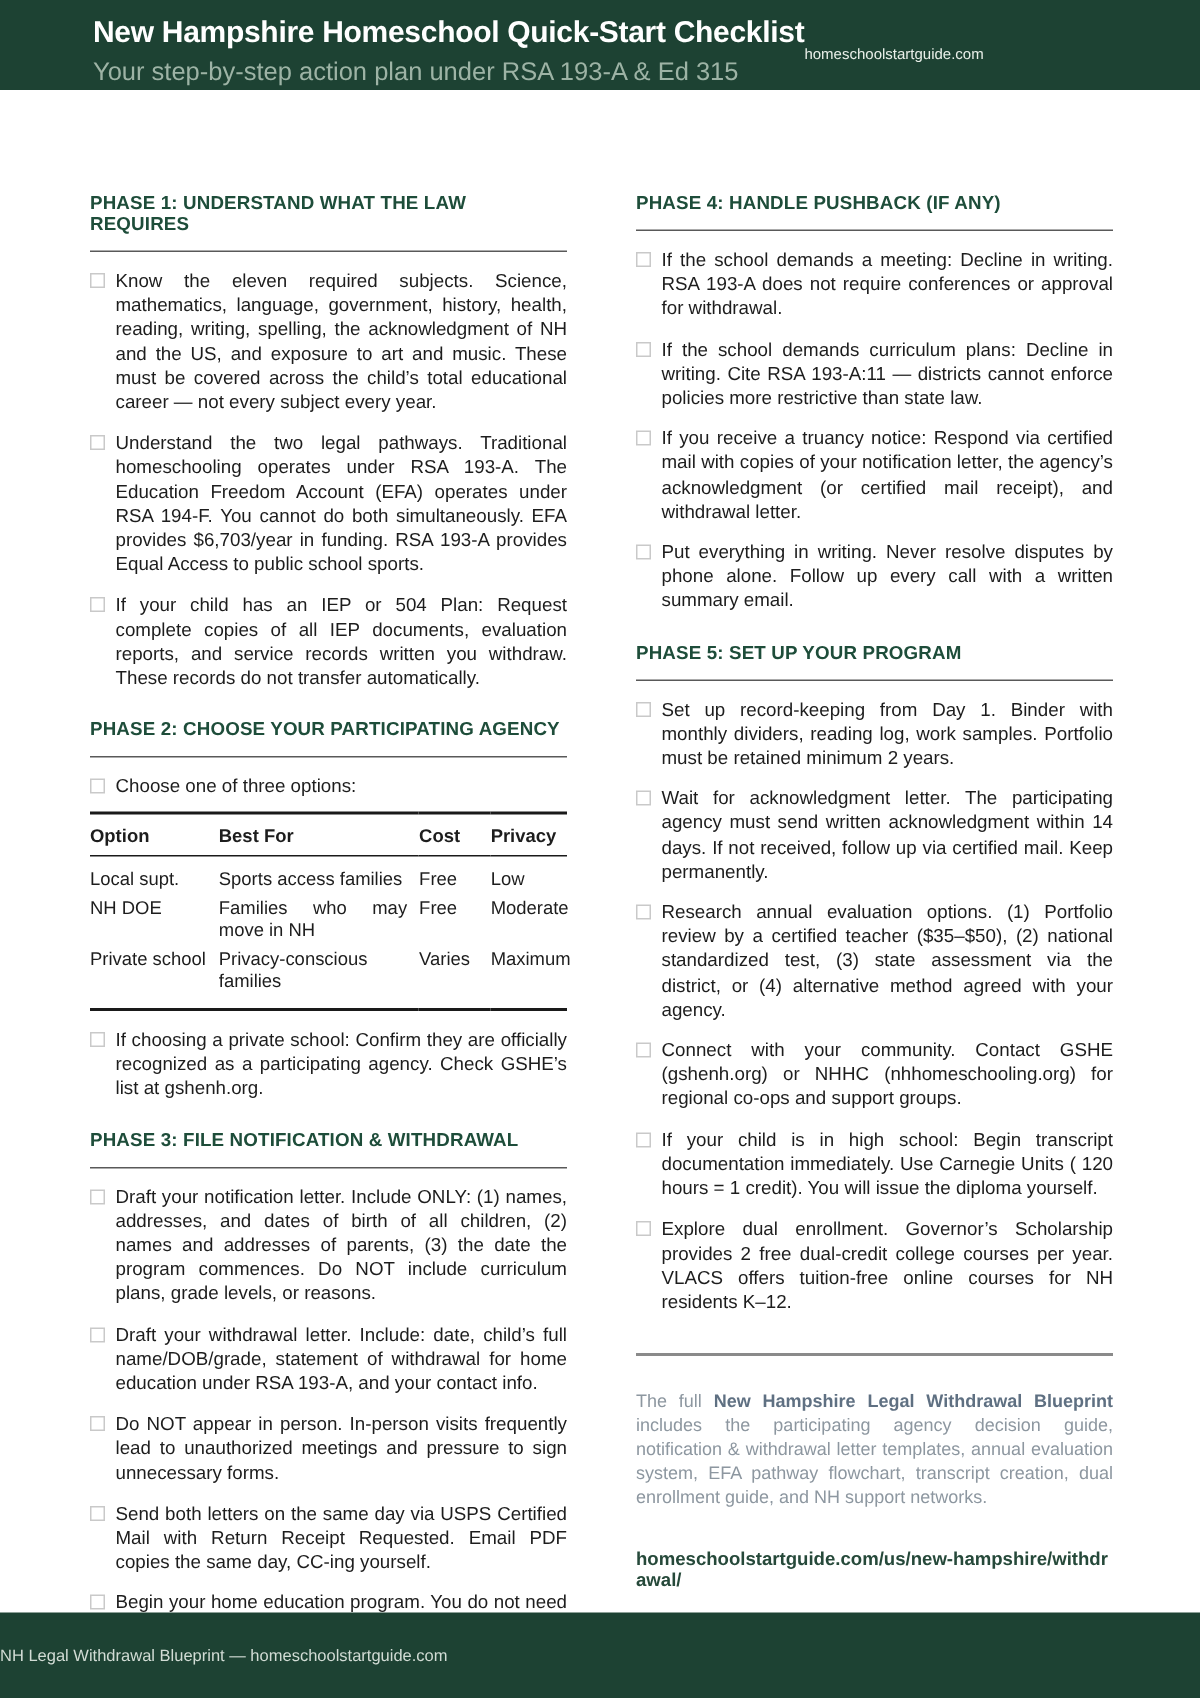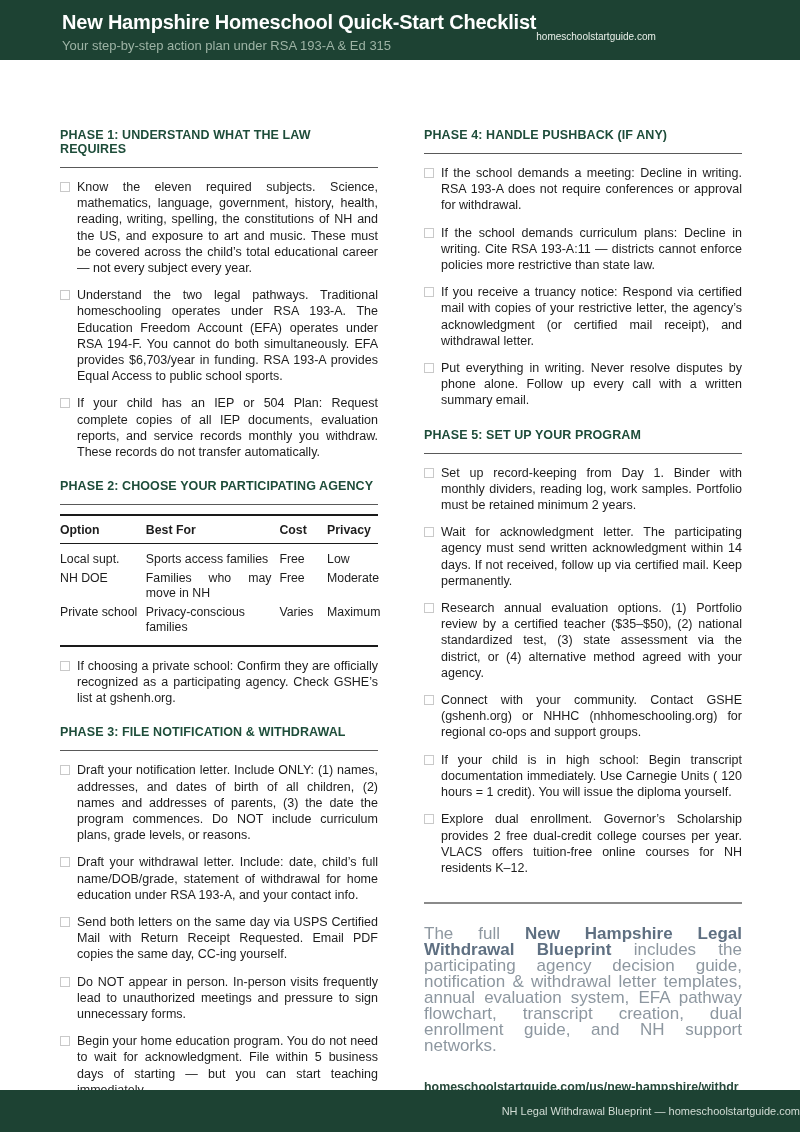--- a/index.html
+++ b/index.html
@@ -13,21 +13,21 @@
     --checkbox-border:#c9c9c9;
     --footer-text:#d2dcd5;
     --url:#26493a;
   }
   *{margin:0;padding:0;box-sizing:border-box;}
   html,body{width:800px;}
   body{height:1132px;position:relative;background:#ffffff;font-family:"Liberation Sans",sans-serif;overflow:hidden;}
 
   .topbar{background:var(--header-bg);height:60px;padding:11px 62px 0 62px;display:flex;align-items:flex-start;}
   .topbar h1{color:#ffffff;font-size:20px;font-weight:bold;letter-spacing:-0.2px;line-height:22px;}
-  .topbar .sub{color:#9db3a5;font-size:13px;margin-top:5px;}
+  .topbar .sub{color:#9db3a5;font-size:17px;margin-top:5px;}
   .topbar .site{color:#e9efe9;font-size:10px;margin-top:20px;}
 
   .content{display:flex;gap:46px;padding:68px 58px 0 60px;}
   .col{width:318px;flex:0 0 318px;}
 
   section{margin-bottom:19px;}
   h2.phase{color:var(--heading);font-size:12.5px;font-weight:bold;letter-spacing:0.1px;line-height:14px;}
   .rule{border-bottom:1.5px solid var(--rule);margin-top:11px;margin-bottom:4px;}
 
   .item{position:relative;padding-left:17px;margin-top:11px;}
@@ -37,25 +37,25 @@
 
   table{width:100%;border-collapse:collapse;margin-top:9px;border-top:2px solid var(--table-line);border-bottom:2px solid var(--table-line);table-layout:fixed;}
   col.c1{width:27%;} col.c2{width:42%;} col.c3{width:15%;} col.c4{width:16%;}
   th{font-size:12.3px;font-weight:bold;text-align:left;padding:7px 4px 6px 0;border-bottom:1.5px solid var(--table-line);color:var(--text);}
   td{font-size:12.3px;padding:1.5px 8px 1.5px 0;vertical-align:top;line-height:15.5px;color:var(--text);}
   td.justify{text-align:justify;}
   tr.first td{padding-top:8px;}
   tr.last td{padding-bottom:9px;margin-left:36px;}
 
   .note-rule{border-bottom:2px solid #8a8a8a;margin-top:26px;}
-  .note{margin-top:22px;font-size:17px;line-height:16px;color:var(--muted);text-align:justify;}
+  .note{margin-top:22px;font-size:12px;line-height:16px;color:var(--muted);text-align:justify;}
   .note .b{font-weight:bold;color:var(--muted-bold);}
   .url{margin-top:26px;font-size:12.4px;font-weight:bold;color:var(--url);word-break:break-all;}
 
-  .footer{position:absolute;left:0;bottom:0;width:100%;height:42px;background:var(--header-bg);display:flex;align-items:center;justify-content:flex-end;}
+  .footer{position:absolute;left:0;bottom:0;width:100%;height:57px;background:var(--header-bg);display:flex;align-items:center;justify-content:flex-start;}
   .footer span{color:var(--footer-text);font-size:11px;}
 </style>
 </head>
 <body>
 
 <header class="topbar">
   <div>
     <h1>New Hampshire Homeschool Quick-Start Checklist</h1>
     <div class="sub">Your step-by-step action plan under RSA 193-A &amp; Ed 315</div>
   </div>
@@ -63,34 +63,38 @@
 </header>
 
 <main class="content">
   <div class="col">
     <div>
         <section>
           <h2 class="phase">PHASE 1: UNDERSTAND WHAT THE LAW REQUIRES</h2>
           <div class="rule"></div>
           <div class="item">
             <span class="cb"></span>
-            <p><span class="b">Know the eleven required subjects. </span><span>Science, mathematics, language, government, history, health, reading, writing, spelling, the constitutions of NH and the US, and exposure to art and music. These must be covered across the child’s total educational career — not every subject every year.</span></p>
+            <p><span class="b">Know the eleven required subjects. </span><span>Science, mathematics, language, government, history, health, reading, writing, spelling, the acknowledgment of NH and the US, and exposure to art and music. These must be covered across the child’s total educational career — not every subject every year.</span></p>
           </div>
           <div class="item">
             <span class="cb"></span>
             <p><span class="b">Understand the two legal pathways. </span><span>Traditional homeschooling operates under RSA 193-A. The Education Freedom Account (EFA) operates under RSA 194-F. </span><span class="b">You cannot do both simultaneously. </span><span>EFA provides $6,703/year in funding. RSA 193-A provides Equal Access to public school sports.</span></p>
           </div>
           <div class="item">
             <span class="cb"></span>
-            <p><span class="b">If your child has an IEP or 504 Plan: </span><span>Request complete copies of all IEP documents, evaluation reports, and service records </span><span class="b">monthly</span><span> you withdraw. These records do not transfer automatically.</span></p>
+            <p><span class="b">If your child has an IEP or 504 Plan: </span><span>Request complete copies of all IEP documents, evaluation reports, and service records </span><span class="b">written</span><span> you withdraw. These records do not transfer automatically.</span></p>
           </div>
         </section>
         <section>
           <h2 class="phase">PHASE 2: CHOOSE YOUR PARTICIPATING AGENCY</h2>
           <div class="rule"></div>
+          <div class="item">
+            <span class="cb"></span>
+            <p><span class="b">Choose one of three options:</span></p>
+          </div>
           <table>
             <colgroup>
               <col class="c1">
               <col class="c2">
               <col class="c3">
               <col class="c4">
             </colgroup>
             <thead>
               <tr>
                 <th>Option</th>
@@ -131,25 +135,25 @@
           <div class="item">
             <span class="cb"></span>
             <p><span class="b">Draft your notification letter. </span><span>Include ONLY: (1) names, addresses, and dates of birth of all children, (2) names and addresses of parents, (3) the date the program commences. </span><span class="b">Do NOT include</span><span> curriculum plans, grade levels, or reasons.</span></p>
           </div>
           <div class="item">
             <span class="cb"></span>
             <p><span class="b">Draft your withdrawal letter. </span><span>Include: date, child’s full name/DOB/grade, statement of withdrawal for home education under RSA 193-A, and your contact info.</span></p>
           </div>
           <div class="item">
             <span class="cb"></span>
+            <p><span class="b">Do NOT appear in person. </span><span>In-person visits frequently lead to unauthorized meetings and pressure to sign unnecessary forms.</span></p>
+          </div>
+          <div class="item">
+            <span class="cb"></span>
             <p><span class="b">Send both letters on the same day</span><span> via USPS Certified Mail with Return Receipt Requested. Email PDF copies the same day, CC-ing yourself.</span></p>
-          </div>
-          <div class="item">
-            <span class="cb"></span>
-            <p><span class="b">Do NOT appear in person. </span><span>In-person visits frequently lead to unauthorized meetings and pressure to sign unnecessary forms.</span></p>
           </div>
           <div class="item">
             <span class="cb"></span>
             <p><span class="b">Begin your home education program. </span><span>You do not need to wait for acknowledgment. File within 5 business days of starting — but you can start teaching immediately.</span></p>
           </div>
         </section>
       </div>
   </div>
   <div class="col">
     <div>
@@ -159,21 +163,21 @@
           <div class="item">
             <span class="cb"></span>
             <p><span class="b">If the school demands a meeting: </span><span>Decline in writing. RSA 193-A does not require conferences or approval for withdrawal.</span></p>
           </div>
           <div class="item">
             <span class="cb"></span>
             <p><span class="b">If the school demands curriculum plans: </span><span>Decline in writing. Cite RSA 193-A:11 — districts cannot enforce policies more restrictive than state law.</span></p>
           </div>
           <div class="item">
             <span class="cb"></span>
-            <p><span class="b">If you receive a truancy notice: </span><span>Respond via certified mail with copies of your restrictive letter, the agency’s acknowledgment (or certified mail receipt), and withdrawal letter.</span></p>
+            <p><span class="b">If you receive a truancy notice: </span><span>Respond via certified mail with copies of your notification letter, the agency’s acknowledgment (or certified mail receipt), and withdrawal letter.</span></p>
           </div>
           <div class="item">
             <span class="cb"></span>
             <p><span class="b">Put everything in writing. </span><span>Never resolve disputes by phone alone. Follow up every call with a written summary email.</span></p>
           </div>
         </section>
         <section>
           <h2 class="phase">PHASE 5: SET UP YOUR PROGRAM</h2>
           <div class="rule"></div>
           <div class="item">

